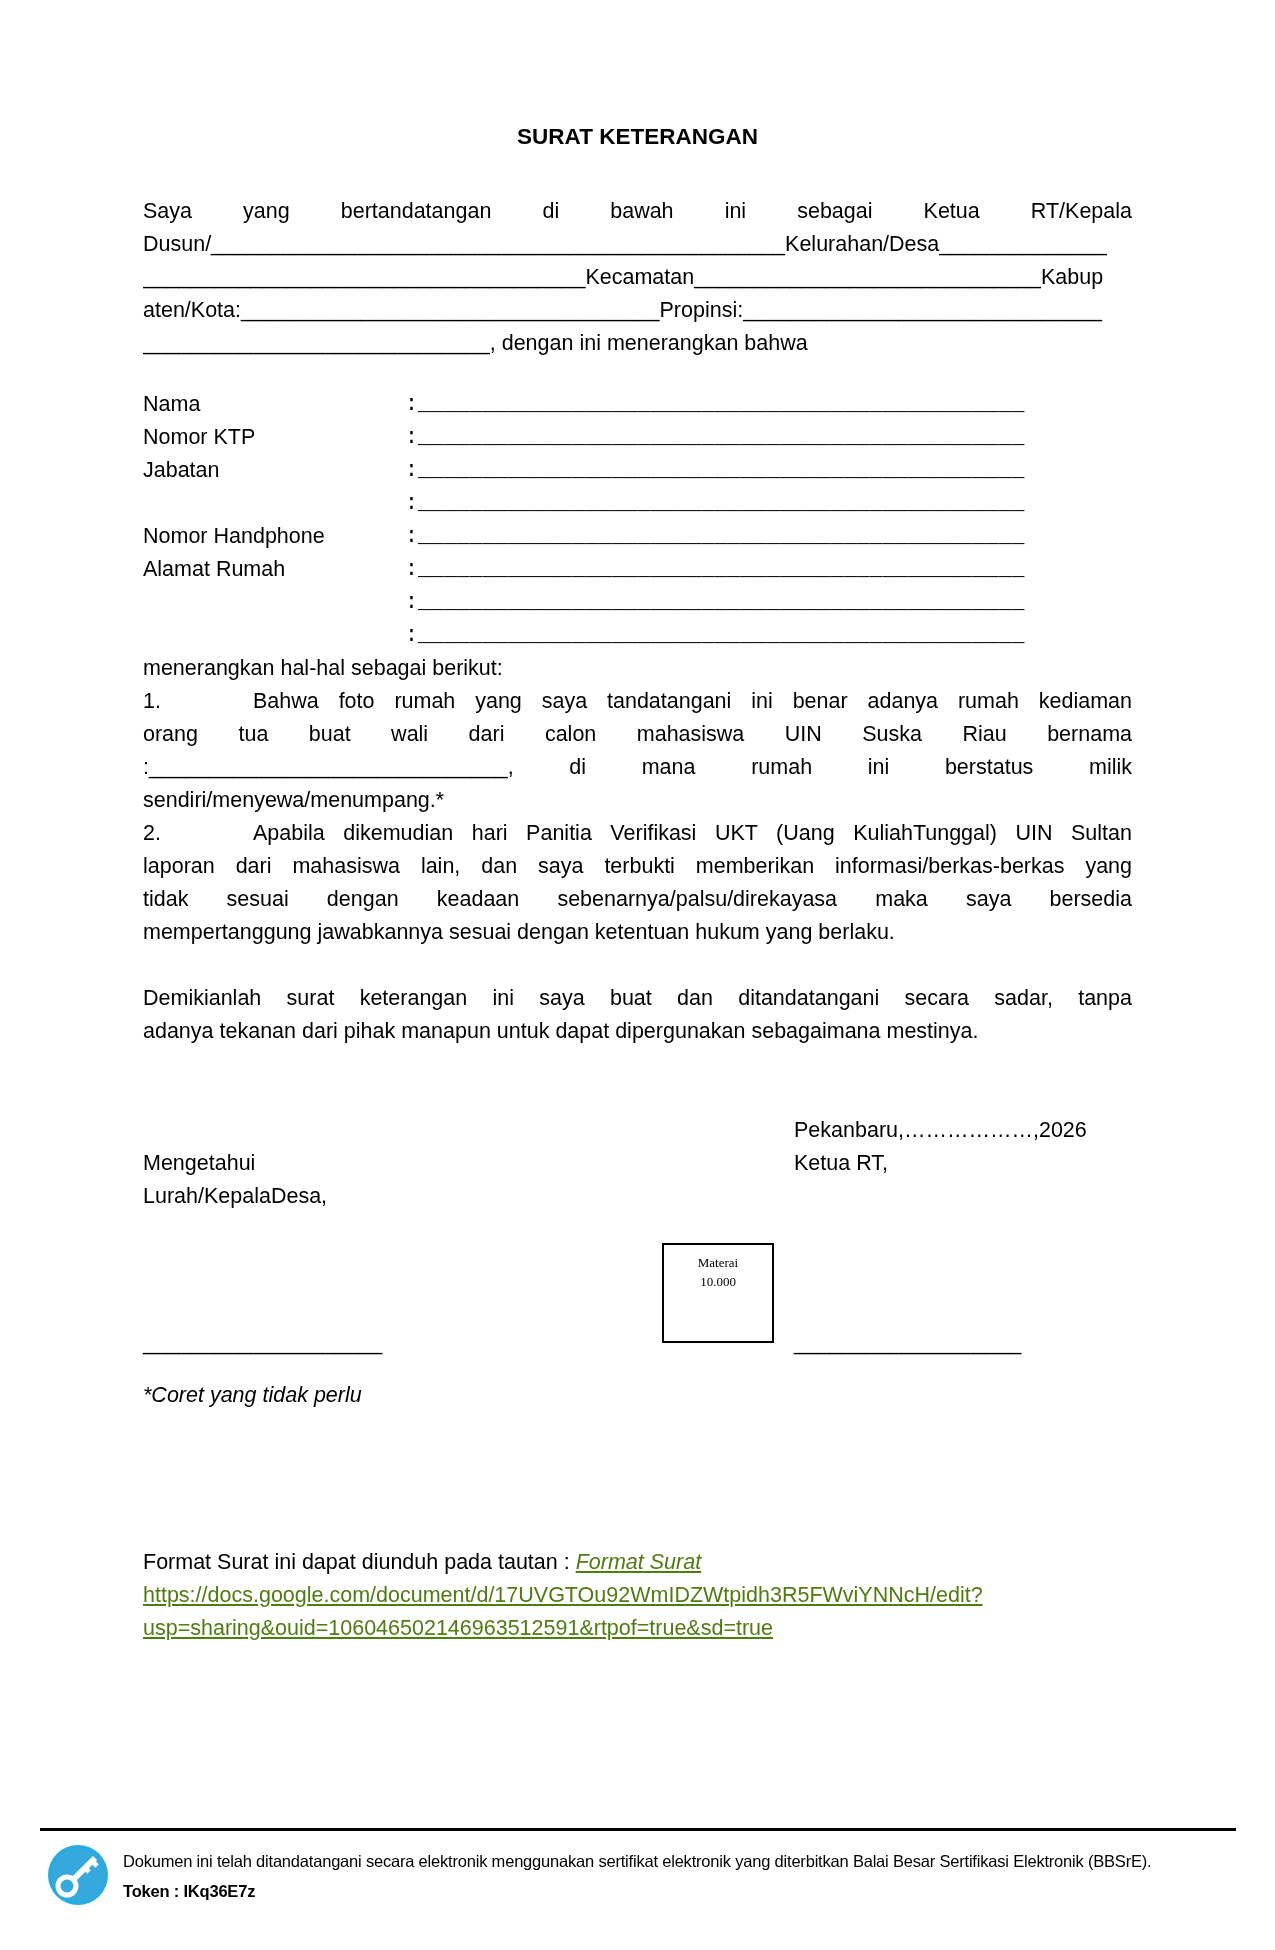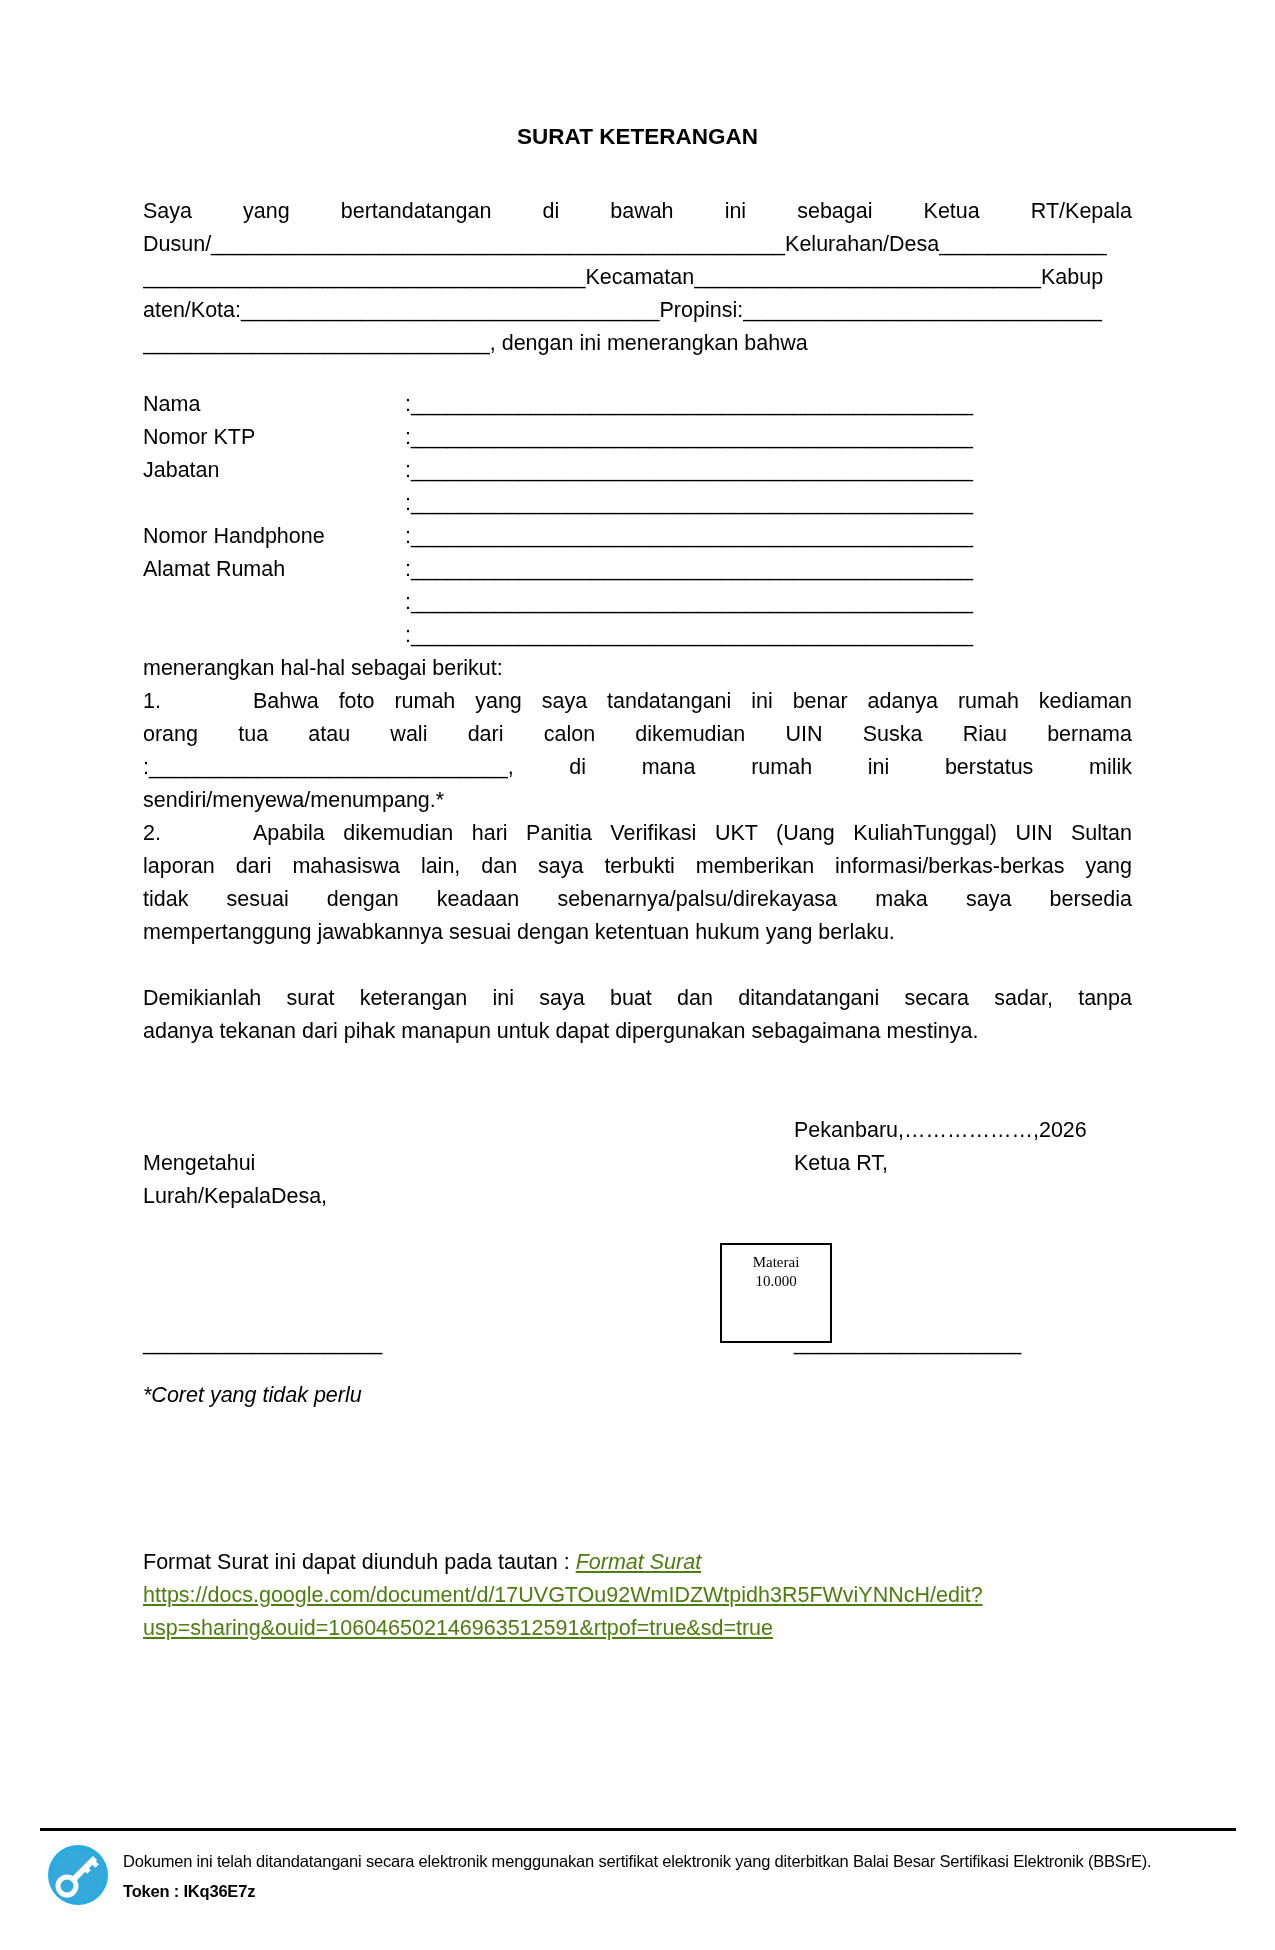--- a/index.html
+++ b/index.html
@@ -10,36 +10,36 @@
   }
   .content { margin-left:143px; width:989px; }
   .title { padding-top:120px; text-align:center; font-weight:700; font-size:22.5px; }
   .intro { margin-top:42px; }
   .ln { min-height:33px; }
   .jl { text-align:justify; text-align-last:justify; }
   .nw { white-space:nowrap; overflow:hidden; }
   .fields { margin-top:28px; }
   .frow { display:flex; }
   .flabel { width:262px; flex:none; }
-  .fline { flex:1; white-space:nowrap; overflow:hidden; }
+  .fline { flex:1; white-space:nowrap; overflow:hidden;font-family:Liberation Mono, monospace; }
   .num { display:inline-block; width:110px; }
   .closing { margin-top:33px; }
   .sigrow { position:relative; height:33px; }
   .sig1 { margin-top:66px; }
   .rcol { position:absolute; left:651px; top:0; white-space:nowrap; }
   .siglines { position:relative; height:33px; margin-top:114px; }
   .coret { margin-top:19px; font-style:italic; }
   .download { margin-top:134px; }
   .link { color:#4d7c0f; text-decoration:underline; cursor:pointer; }
   .linklabel { font-style:italic; }
   a.block { display:block; }
   .materai {
-    position:absolute; left:720px; top:1243px; width:112px; height:100px;
+    position:absolute; left:662px; top:1243px; width:112px; height:100px;
     border:2px solid #000; box-sizing:border-box; text-align:center;
-    font-family:"Liberation Serif", serif; font-size:15px; line-height:19px; padding-top:8px;
+    font-family:"Liberation Serif", serif; font-size:13px; line-height:19px; padding-top:8px;
   }
   .footer-rule { position:absolute; left:40px; top:1828px; width:1196px; height:3px; background:#000; }
   .footer-logo { position:absolute; left:46px; top:1843px; width:64px; height:64px; }
   .footer-text { position:absolute; left:123px; top:1846px; width:1090px; font-size:16.5px; line-height:30px; letter-spacing:-0.2px; }
   .token { font-weight:700; }
 </style>
 </head>
 <body>
 
 <div class="page">
@@ -87,21 +87,21 @@
       <div class="frow">
         <div class="flabel"></div>
         <div class="fline">:_______________________________________________</div>
       </div>
     </div>
 
     <div class="ln">menerangkan hal-hal sebagai berikut:</div>
 
     <div>
       <div class="ln jl"><span class="num">1.</span><span>Bahwa foto rumah yang saya tandatangani ini benar adanya rumah kediaman</span></div>
-      <div class="ln jl">orang tua atau wali dari calon dikemudian UIN Suska Riau bernama</div>
+      <div class="ln jl">orang tua buat wali dari calon mahasiswa UIN Suska Riau bernama</div>
       <div class="ln jl">:______________________________, di mana rumah ini berstatus milik</div>
       <div class="ln">sendiri/menyewa/menumpang.*</div>
     </div>
 
     <div>
       <div class="ln jl"><span class="num">2.</span><span>Apabila dikemudian hari Panitia Verifikasi UKT (Uang KuliahTunggal) UIN Sultan</span></div>
       <div class="ln jl">laporan dari mahasiswa lain, dan saya terbukti memberikan informasi/berkas-berkas yang</div>
       <div class="ln jl">tidak sesuai dengan keadaan sebenarnya/palsu/direkayasa maka saya bersedia</div>
       <div class="ln">mempertanggung jawabkannya sesuai dengan ketentuan hukum yang berlaku.</div>
     </div>

